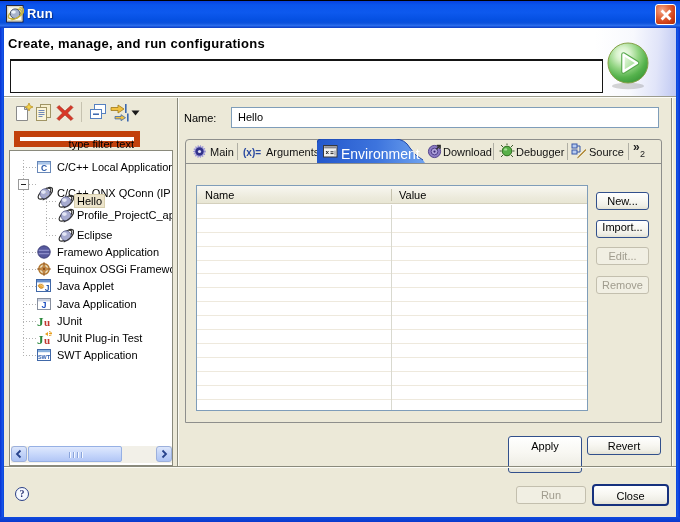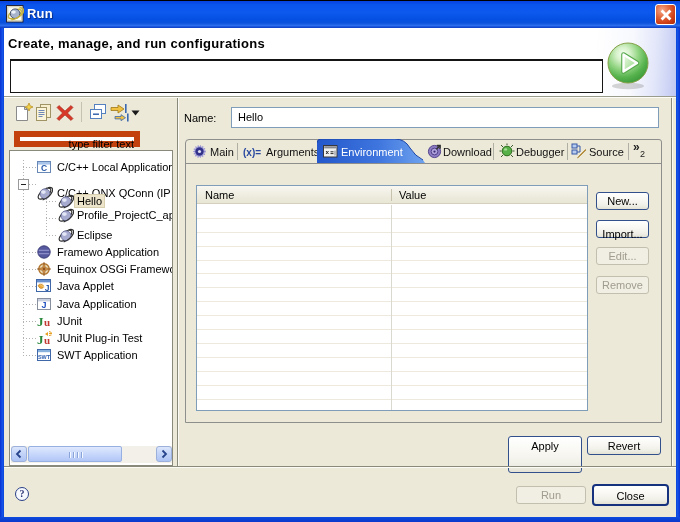--- a/index.html
+++ b/index.html
@@ -51,21 +51,21 @@
 #sash-l2 { left:178px; top:98px; width:1px; height:368px; background:#fbfbf4; }
 #sash-r1 { left:671px; top:98px; width:1px; height:368px; background:#8a8a7c; }
 #sash-r2 { left:672px; top:98px; width:1px; height:368px; background:#fbfbf4; }
 #name-lbl { left:184px; top:112px; font-size:11px; }
 #name-input { left:231px; top:107px; width:428px; height:21px; background:#fff; border:1px solid #7f9db9; font-size:11px; padding:3px 0 0 6px; }
 
 #folder { left:185px; top:139px; width:477px; height:284px; border:1px solid #8e8f8c; border-radius:4px 3px 0 0; }
 #tabbar-line { left:185px; top:163px; width:477px; height:1px; background:#8e8f8c; }
 .tab-sep { position:absolute; top:143px; width:1px; height:17px; background:#b0afa4; }
 .tab-lbl { position:absolute; top:146px; font-size:11px; color:#111; }
-.tab-lbl-w { position:absolute; top:146px; font-size:11px; color:#fff; }
+.tab-lbl-w { position:absolute; top:146px; font-size:14px; color:#fff; }
 
 #tbl { left:196px; top:185px; width:392px; height:226px; border:1px solid #7f9db9; background:#fff; }
 #tbl-head { position:absolute; left:0; top:0; width:390px; height:18px; background:linear-gradient(180deg,#f8f7f1,#eceadb 70%,#e8e6d4); border-bottom:1px solid #d4d0bd; font-size:11px;text-align:center; }
 #tbl-body { position:absolute; left:0; top:19px; width:390px; height:205px;
   background-image:repeating-linear-gradient(180deg, transparent 0 12.9px, #eee9dd 12.9px 13.9px); }
 #col-sep-h { position:absolute; left:194px; top:3px; width:1px; height:12px; background:#c6c2ae; }
 #col-sep-b { position:absolute; left:194px; top:0; width:1px; height:205px; background:#d9d9cf; }
 
 .btn { position:absolute; border:1px solid #32508c; border-radius:3px; font-size:11px; color:#000;
   background:linear-gradient(180deg,#ffffff 0%,#f8f7f2 45%,#efeee6 80%,#e4e2d4 100%);
@@ -369,21 +369,21 @@
       <span style="position:absolute;left:8px;top:3px">Name</span>
       <span style="position:absolute;left:202px;top:3px">Value</span>
       <div id="col-sep-h"></div>
     </div>
   <div id="tbl-body">
       <div id="col-sep-b"></div>
     </div>
 </div>
 
 <div class="btn" style="left:596px;top:192px;width:53px;height:18px;padding-top:2px">New...</div>
-<div class="btn" style="left:596px;top:220px;width:53px;height:18px;padding-top:7px">Import...</div>
+<div class="btn" style="left:596px;top:220px;width:53px;height:18px;padding-top:0">Import...</div>
 <div class="btn-dis" style="left:596px;top:247px;width:53px;height:18px;padding-top:2px">Edit...</div>
 <div class="btn-dis" style="left:596px;top:276px;width:53px;height:18px;padding-top:2px">Remove</div>
 
 <div class="btn" style="left:508px;top:436px;width:74px;height:37px;padding-top:3px">Apply</div>
 <div class="btn" style="left:587px;top:436px;width:74px;height:19px;padding-top:3px">Revert</div>
 
 <div class="abs" id="bot-div1"></div>
 <div class="abs" id="bot-div2"></div>
 <div class="abs" id="help">?</div>
 <div class="btn-dis" style="left:516px;top:486px;width:70px;height:18px;padding-top:2px">Run</div>

